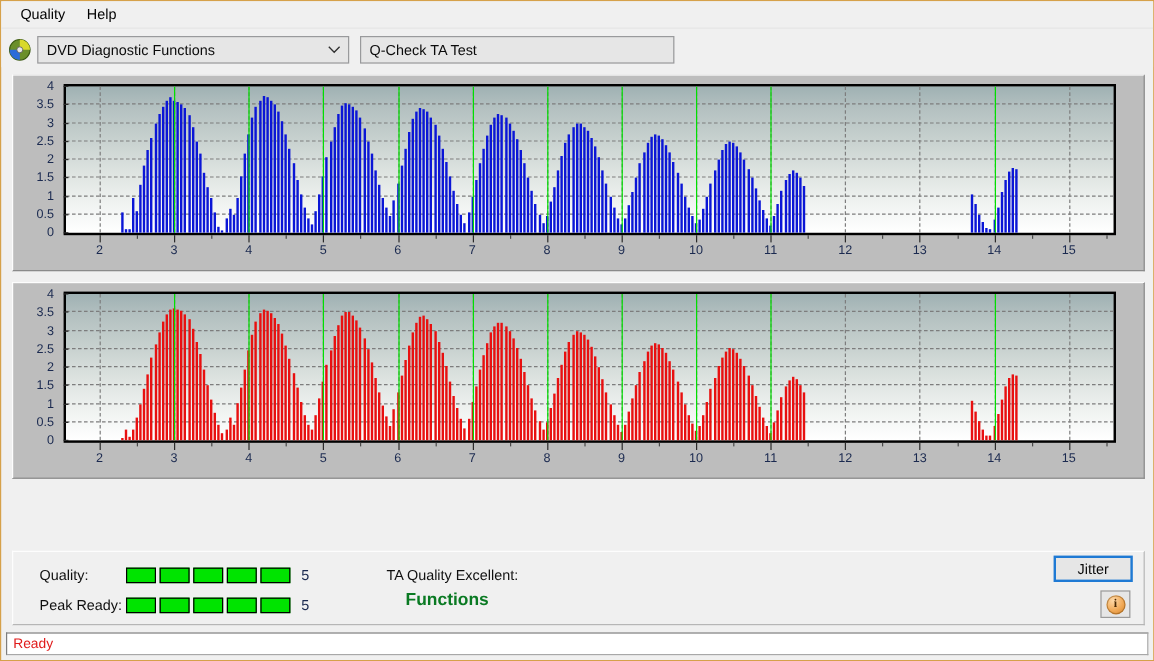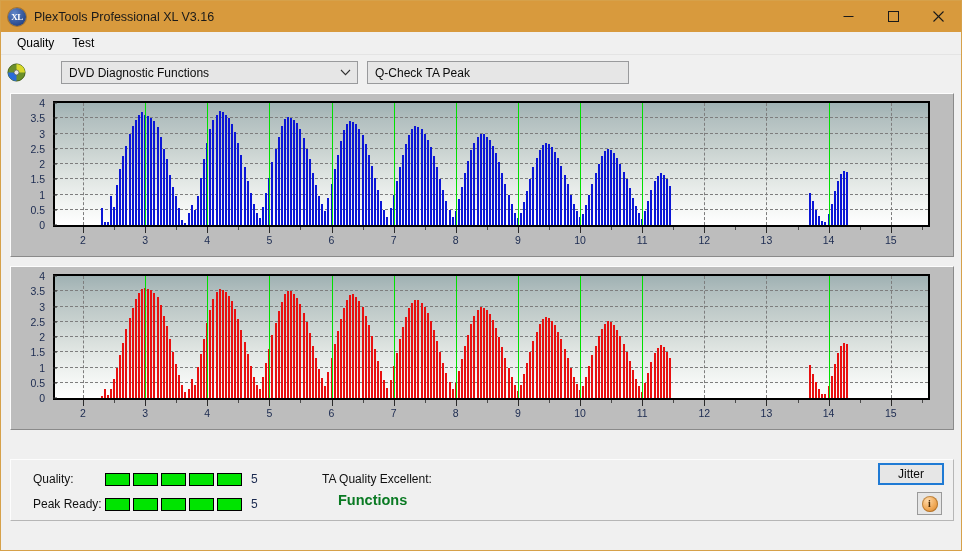--- a/index.html
+++ b/index.html
@@ -101,21 +101,21 @@
     padding-left: 7px;
     white-space: nowrap;
     overflow: hidden;
   }
   .combo .arrow {
     position: absolute;
     right: 6px; top: 0; bottom: 0;
     display: flex; align-items: center;
   }
   .combo-drive { width: 376px; flex: 0 0 auto; }
-  .combo-func  { width: 297px; flex: 0 0 auto; margin-left: 30px; }
+  .combo-func  { width: 260px; flex: 0 0 auto; }
   .combo-test  { width: 262px; flex: 0 0 auto; margin-left: 9px; }
 
   
   .charts-area {
     padding: 6px 9px 0 9px;
   }
   .chart-panel {
     position: relative;
     width: 944px;
     height: 164px;
@@ -306,46 +306,24 @@
     font-size: 11.5px;
     color: #e01b1b;
     white-space: nowrap;
   }
 </style>
 </head>
 <body>
 
 <div id="app">
 
-  <div class="titlebar">
-    <div class="app-icon">XL</div>
-    <div class="title-text">PlexTools Professional XL V3.16</div>
-    <div class="win-buttons">
-      <div class="win-btn">
-        <svg width="11" height="11" viewBox="0 0 11 11">
-          <line x1="0.5" y1="5.5" x2="10.5" y2="5.5" stroke="currentColor" stroke-width="1"></line>
-        </svg>
-      </div>
-      <div class="win-btn">
-        <svg width="11" height="11" viewBox="0 0 11 11">
-          <rect x="0.5" y="0.5" width="10" height="10" fill="none" stroke="currentColor" stroke-width="1"></rect>
-        </svg>
-      </div>
-      <div class="win-btn close">
-        <svg width="11" height="11" viewBox="0 0 11 11">
-          <line x1="0.5" y1="0.5" x2="10.5" y2="10.5" stroke="currentColor" stroke-width="1.1"></line>
-          <line x1="10.5" y1="0.5" x2="0.5" y2="10.5" stroke="currentColor" stroke-width="1.1"></line>
-        </svg>
-      </div>
-    </div>
-  </div>
 
   <div class="menubar">
     <div class="menu-item">Quality</div>
-    <div class="menu-item">Test</div>
+    <div class="menu-item">Help</div>
   </div>
 
   <div class="toolbar">
     <svg class="drive-icon" viewBox="0 0 20 20">
       <circle cx="10" cy="10" r="9" fill="#6b8f2a"></circle>
       <circle cx="10" cy="10" r="9" fill="none" stroke="#3d5c12" stroke-width="1"></circle>
       <path d="M10 1 A9 9 0 0 1 19 10 L10 10 Z" fill="#d9d92a"></path>
       <path d="M10 19 A9 9 0 0 1 1 10 L10 10 Z" fill="#2a6bd9"></path>
       <circle cx="10" cy="10" r="2.6" fill="#e8e8e8" stroke="#555" stroke-width="0.7"></circle>
     </svg>
@@ -354,21 +332,21 @@
     <div class="combo combo-func">
       <span>DVD Diagnostic Functions</span>
       <span class="arrow">
         <svg width="11" height="7" viewBox="0 0 11 7">
           <path d="M1 1 L5.5 5.6 L10 1" fill="none" stroke="#303030" stroke-width="1.1"></path>
         </svg>
       </span>
     </div>
 
     <div class="combo combo-test">
-      <span>Q-Check TA Peak</span>
+      <span>Q-Check TA Test</span>
 
     </div>
   </div>
 
   <div class="charts-area">
 
     <div class="chart-panel">
       <div class="ylabels" id="pit-ylabels">
           <div class="ylabel" style="top: 124px;">0</div>
           <div class="ylabel" style="top: 108.75px;">0.5</div>
@@ -999,14 +977,17 @@
     <div class="tqi-label">TA Quality Excellent:</div>
     <div class="tqi-value">Functions</div>
 
     <div class="start-btn">Jitter</div>
 
     <div class="info-btn">
       <div class="info-circle">i</div>
     </div>
   </div>
 
+  <div class="statusbar">
+    <span class="status-text">Ready</span>
+  </div>
 
 </div>
 
 </body></html>

